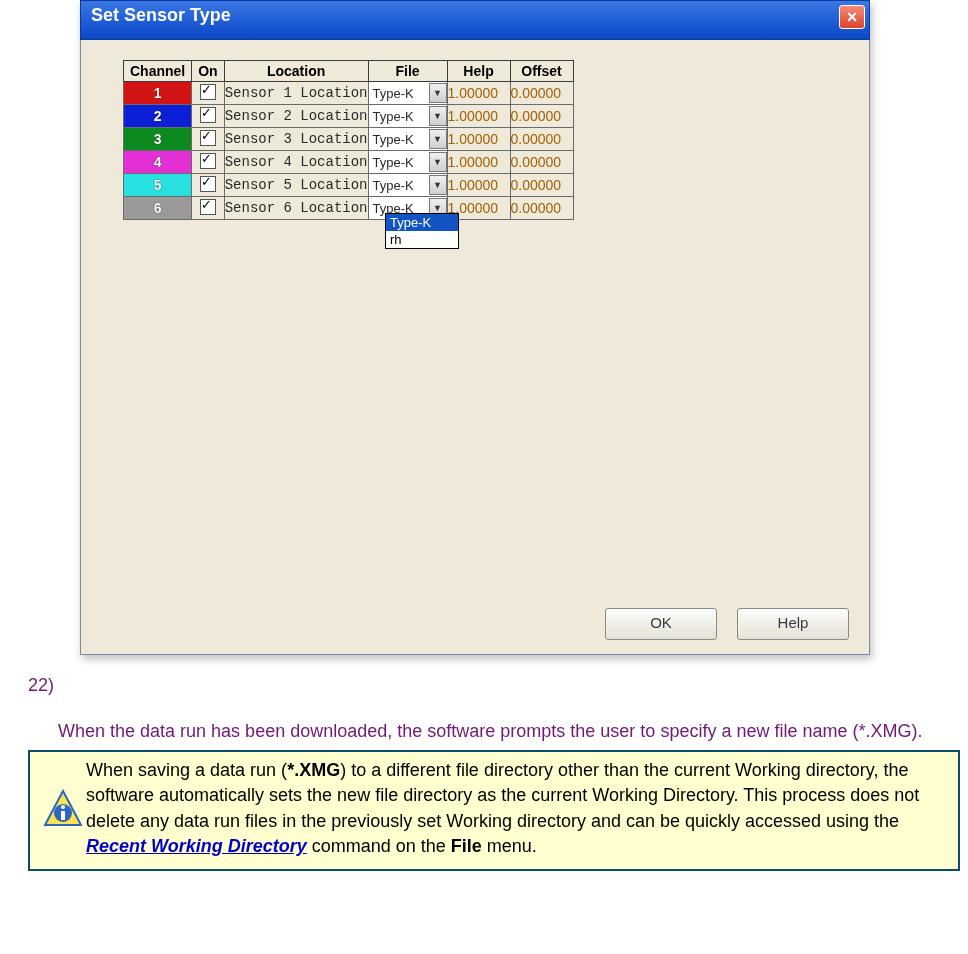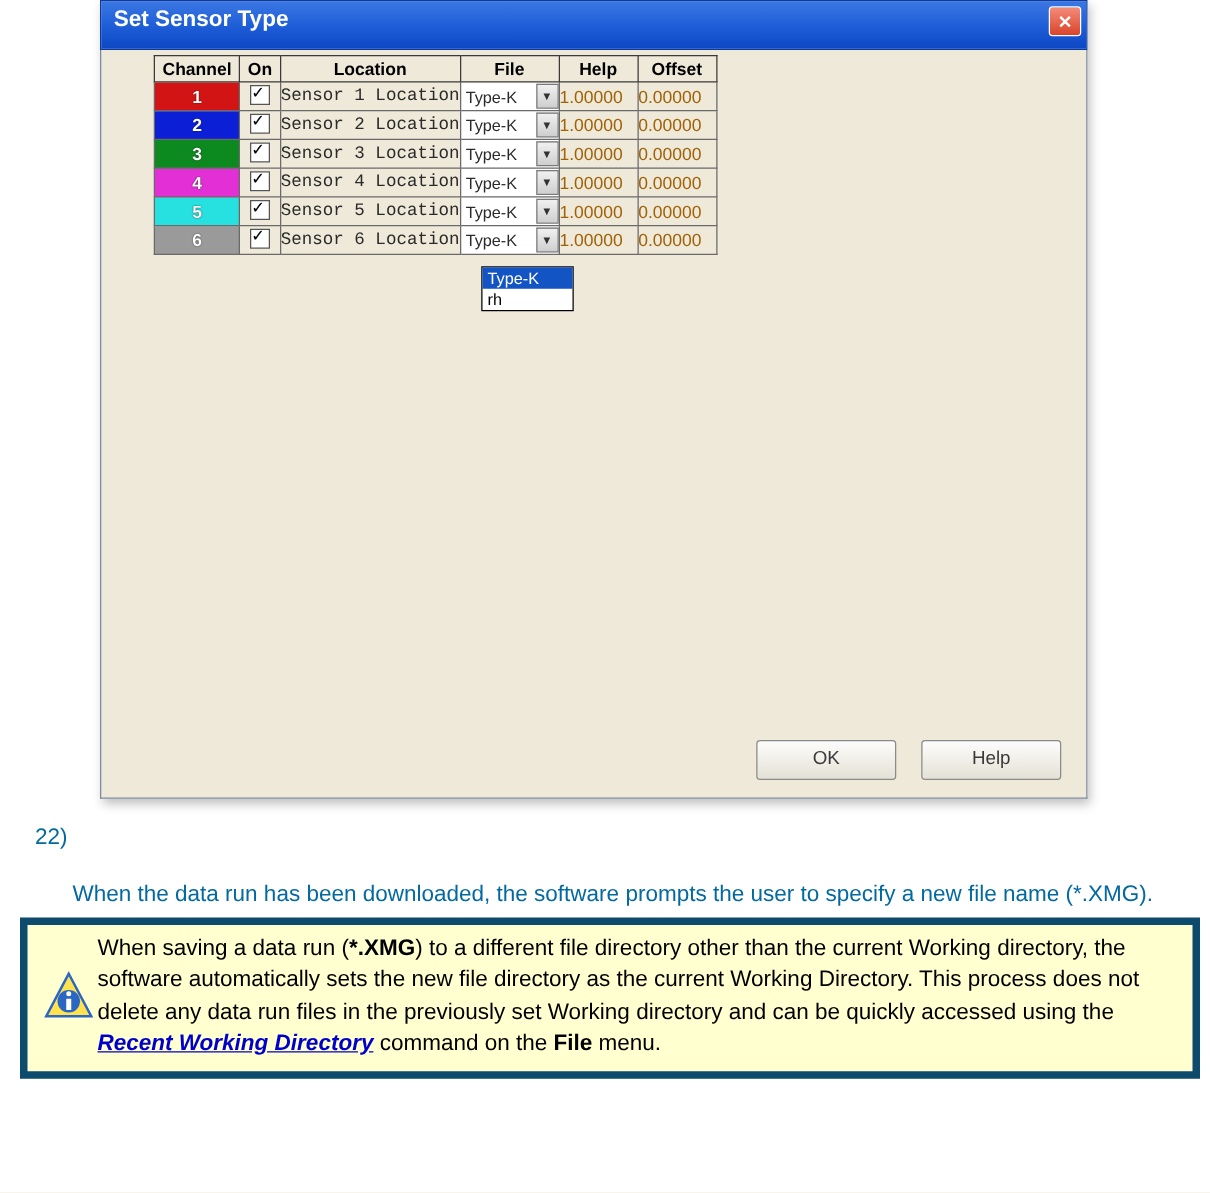--- a/index.html
+++ b/index.html
@@ -40,21 +40,21 @@
     justify-content: center;
     color: #fff;
     font-weight: bold;
     font-size: 14px;
     cursor: pointer;
   }
   .dialog-body {
     background: #eee9d9;
     border: 1px solid #7a8aa0;
     border-top: none;
-    padding: 4px 20px 14px 42px;
+    padding: 20px 20px 14px 42px;
     min-height: 580px;
     position: relative;
   }
   
   .sensor-table {
     border-collapse: collapse;
     background: #eee9d9;
   }
   .sensor-table th {
     border: 1px solid #3a3a3a;
@@ -183,35 +183,35 @@
     font-size: 15px;
     color: #3a3a3a;
     cursor: pointer;
     text-align: center;
     line-height: 28px;
   }
   
   .step {
     margin: 20px 8px 6px 28px;
     font-size: 18px;
-    color: #0369a1;
+    color: #701a75;
     display: flex;
   }
   .step-num {
     min-width: 30px;
   }
   .step-body {
     flex: 1;
     line-height: 1.4;
     margin-top: 44px;
   }
   
   .note {
-    margin: 4px 8px 0 16px;
-    border: 6px solid #0c4a6e;
+    margin: 4px 8px 0 28px;
+    border: 2px solid #0c4a6e;
     background: #ffffcf;
     display: flex;
     padding: 6px 10px 10px 10px;
     font-size: 18px;
     line-height: 1.4;
   }
   .note-icon {
     width: 46px;
     display: flex;
     align-items: center;

